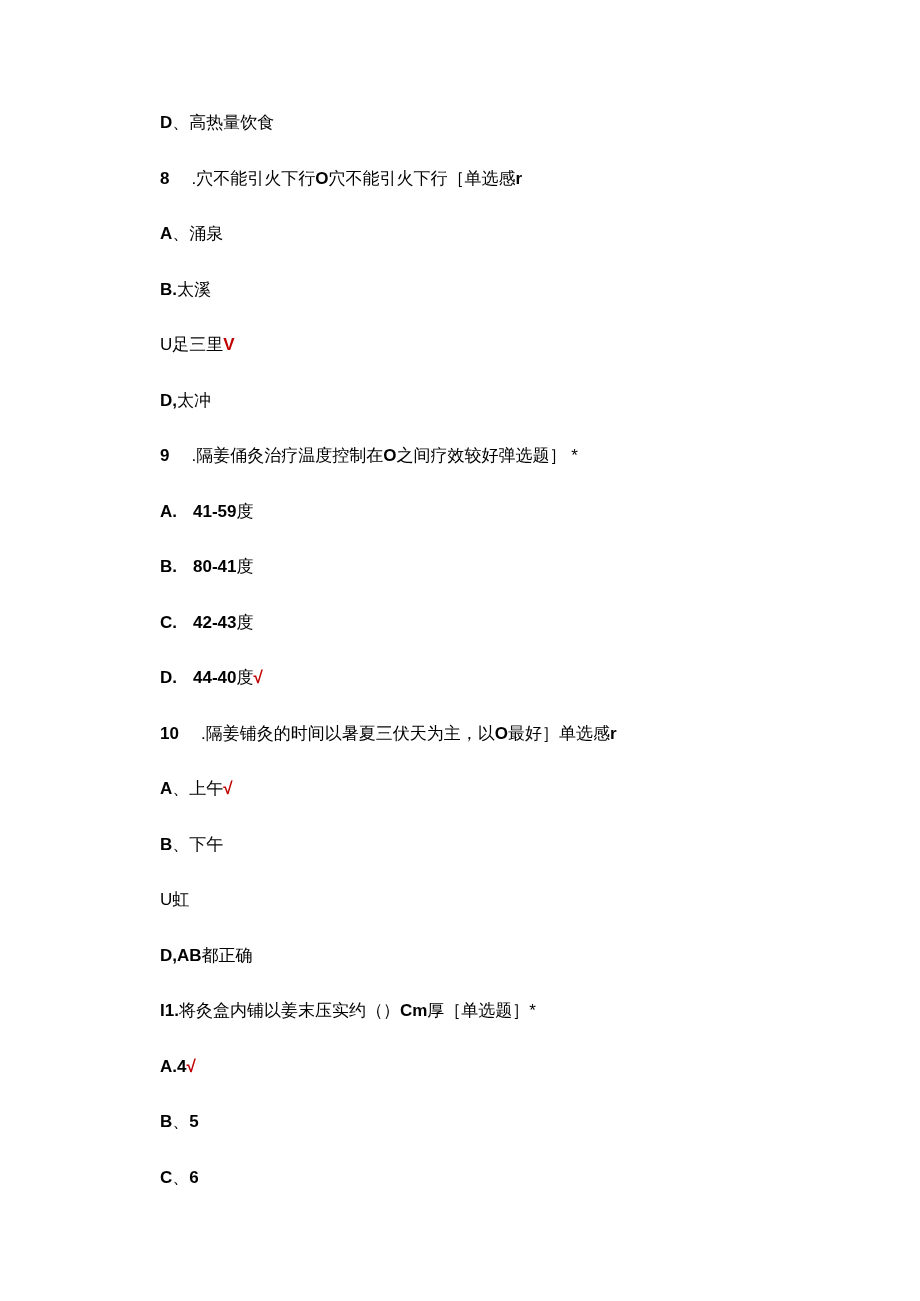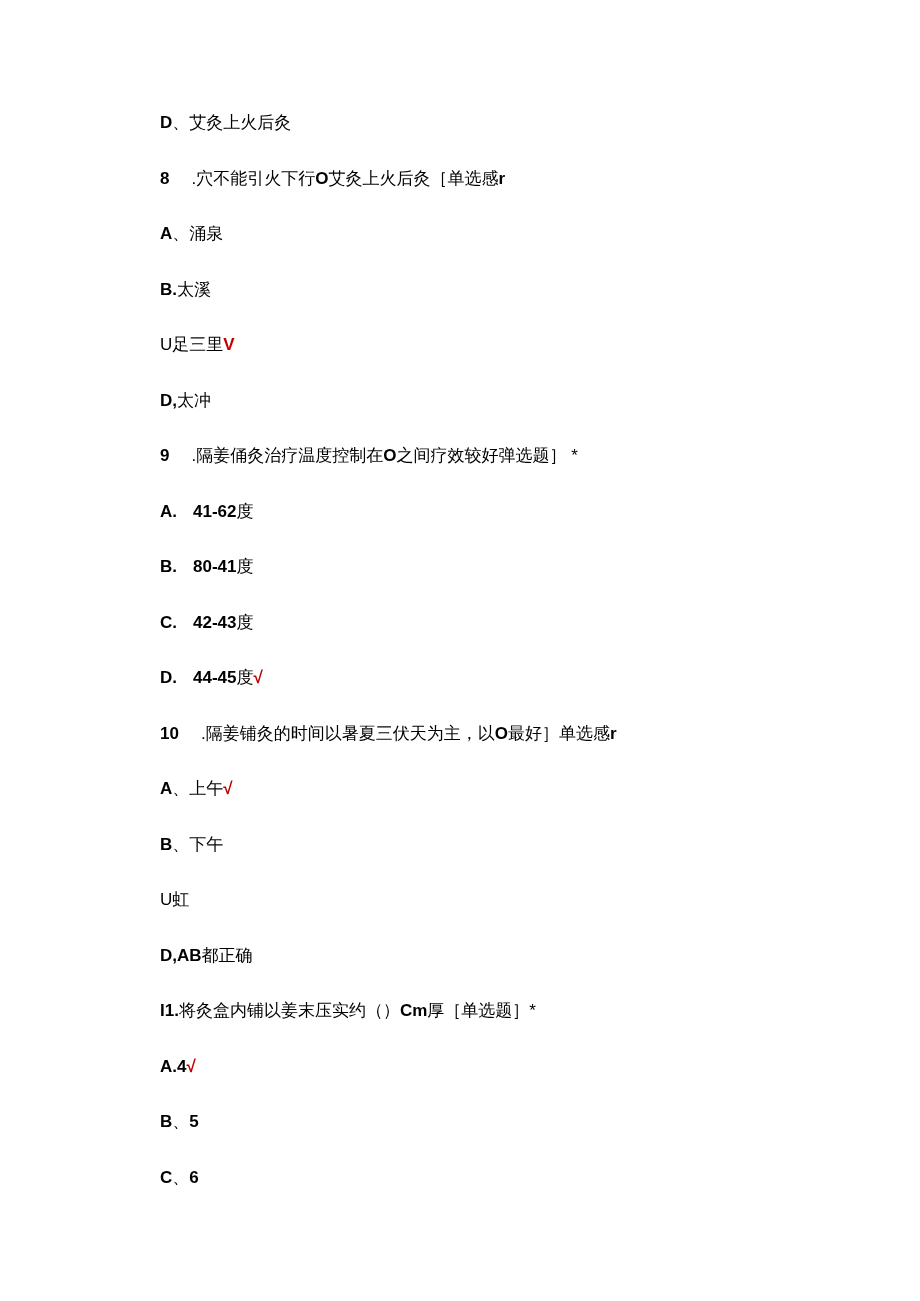--- a/index.html
+++ b/index.html
@@ -33,25 +33,25 @@
     }
     .spacer-lg {
       display: inline-block;
       width: 22px;
     }
   </style>
 </head>
 <body>
 
 <div class="line">
-  <span class="bold">D</span><span>、</span><span>艾灸上火后灸</span>
+  <span class="bold">D</span><span>、</span><span>高热量饮食</span>
 </div>
 
 <div class="line">
-  <span class="bold">8</span><span class="spacer-lg"></span><span>.穴不能引火下行</span><span class="bold">O</span><span>艾灸上火后灸［单选感</span><span class="bold">r</span>
+  <span class="bold">8</span><span class="spacer-lg"></span><span>.穴不能引火下行</span><span class="bold">O</span><span>穴不能引火下行［单选感</span><span class="bold">r</span>
 </div>
 
 <div class="line">
   <span class="bold">A</span><span>、</span><span>涌泉</span>
 </div>
 
 <div class="line">
   <span class="bold">B.</span><span>太溪</span>
 </div>
 
@@ -61,33 +61,33 @@
 
 <div class="line">
   <span class="bold">D,</span><span>太冲</span>
 </div>
 
 <div class="line">
   <span class="bold">9</span><span class="spacer-lg"></span><span>.隔姜俑灸治疗温度控制在</span><span class="bold">O</span><span>之间疗效较好弹选题］ *</span>
 </div>
 
 <div class="line">
-  <span class="bold">A.</span><span class="spacer-md"></span><span class="bold">41-62</span><span>度</span>
+  <span class="bold">A.</span><span class="spacer-md"></span><span class="bold">41-59</span><span>度</span>
 </div>
 
 <div class="line">
   <span class="bold">B.</span><span class="spacer-md"></span><span class="bold">80-41</span><span>度</span>
 </div>
 
 <div class="line">
   <span class="bold">C.</span><span class="spacer-md"></span><span class="bold">42-43</span><span>度</span>
 </div>
 
 <div class="line">
-  <span class="bold">D.</span><span class="spacer-md"></span><span class="bold">44-45</span><span>度</span><span class="check">√</span>
+  <span class="bold">D.</span><span class="spacer-md"></span><span class="bold">44-40</span><span>度</span><span class="check">√</span>
 </div>
 
 <div class="line">
   <span class="bold">10</span><span class="spacer-lg"></span><span>.隔姜铺灸的时间以暑夏三伏天为主，以</span><span class="bold">O</span><span>最好］单选感</span><span class="bold">r</span>
 </div>
 
 <div class="line">
   <span class="bold">A</span><span>、</span><span>上午</span><span class="check">√</span>
 </div>
 

